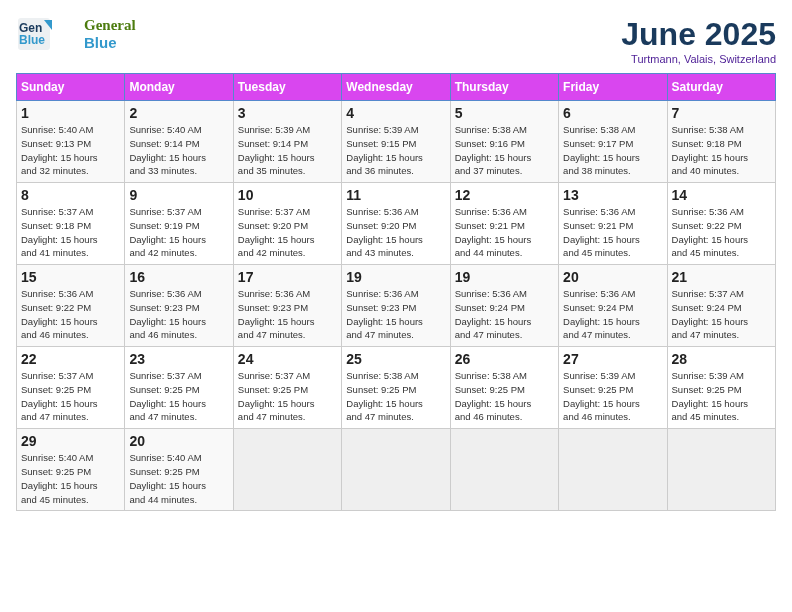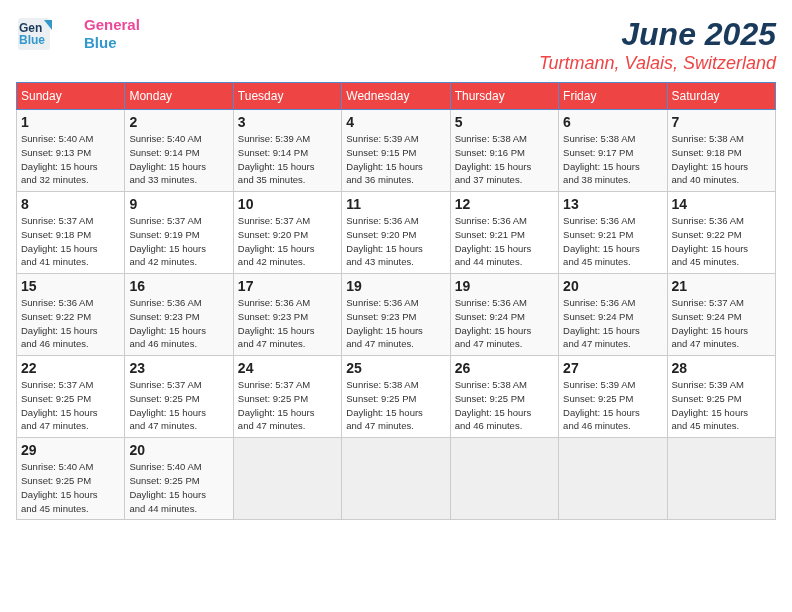--- a/index.html
+++ b/index.html
@@ -23,40 +23,39 @@
     }
     .logo-text {
       font-size: 18px;
       font-weight: bold;
       color: #1a3a5c;
       line-height: 1.1;
     }
     .logo-blue { color: #3399cc; }
     .title-block {
       text-align: right;
-      font-style: italic;
     }
     .calendar-title {
       font-size: 32px;
       font-weight: bold;
       color: #1a3a5c;
     }
     .calendar-subtitle {
-      font-size: 18px;
-      color: #ef4444;
+      font-size: 11px;
+      color: #4c1d95;
     }
     table {
       width: 100%;
       border-collapse: collapse;
       font-size: 10.5px;
     }
     thead tr th {
-      background-color: #ef4444;
+      background-color: #d946ef;
       color: #fff;
-      font-weight: normal;
+      font-weight: bold;
       font-size: 12px;
       padding: 6px 4px;
       text-align: left;
       border: 1px solid #5588cc;
     }
     tbody tr td {
       border: 1px solid #ccc;
       vertical-align: top;
       padding: 4px 4px;
       min-height: 80px;
@@ -90,21 +89,21 @@
     <svg width="36" height="36" viewBox="0 0 36 36">
       <rect x="0" y="0" width="36" height="36" fill="none"></rect>
 
       <rect x="2" y="2" width="32" height="32" rx="3" fill="#1a3a5c" opacity="0.08"></rect>
       <text x="3" y="16" font-size="12" font-weight="bold" fill="#1a3a5c" font-family="Arial">Gen</text>
       <text x="3" y="28" font-size="12" font-weight="bold" fill="#3399cc" font-family="Arial">Blue</text>
 
       <polygon points="28,4 36,14 36,4" fill="#3399cc"></polygon>
     </svg>
     <div>
-      <div class="logo-text" style="color:#ec4899;font-size:15px;font-weight:bold;line-height:1.2;">General</div>
+      <div class="logo-text" style="color:#4d7c0f;font-size:15px;font-weight:bold;line-height:1.2;font-family:Liberation Serif, serif;">General</div>
       <div class="logo-text logo-blue" style="color:#3399cc;font-size:15px;font-weight:bold;line-height:1.2;">Blue</div>
     </div>
   </div>
   <div class="title-block">
     <div class="calendar-title">June 2025</div>
     <div class="calendar-subtitle">Turtmann, Valais, Switzerland</div>
   </div>
 </div>
 
 <table>

